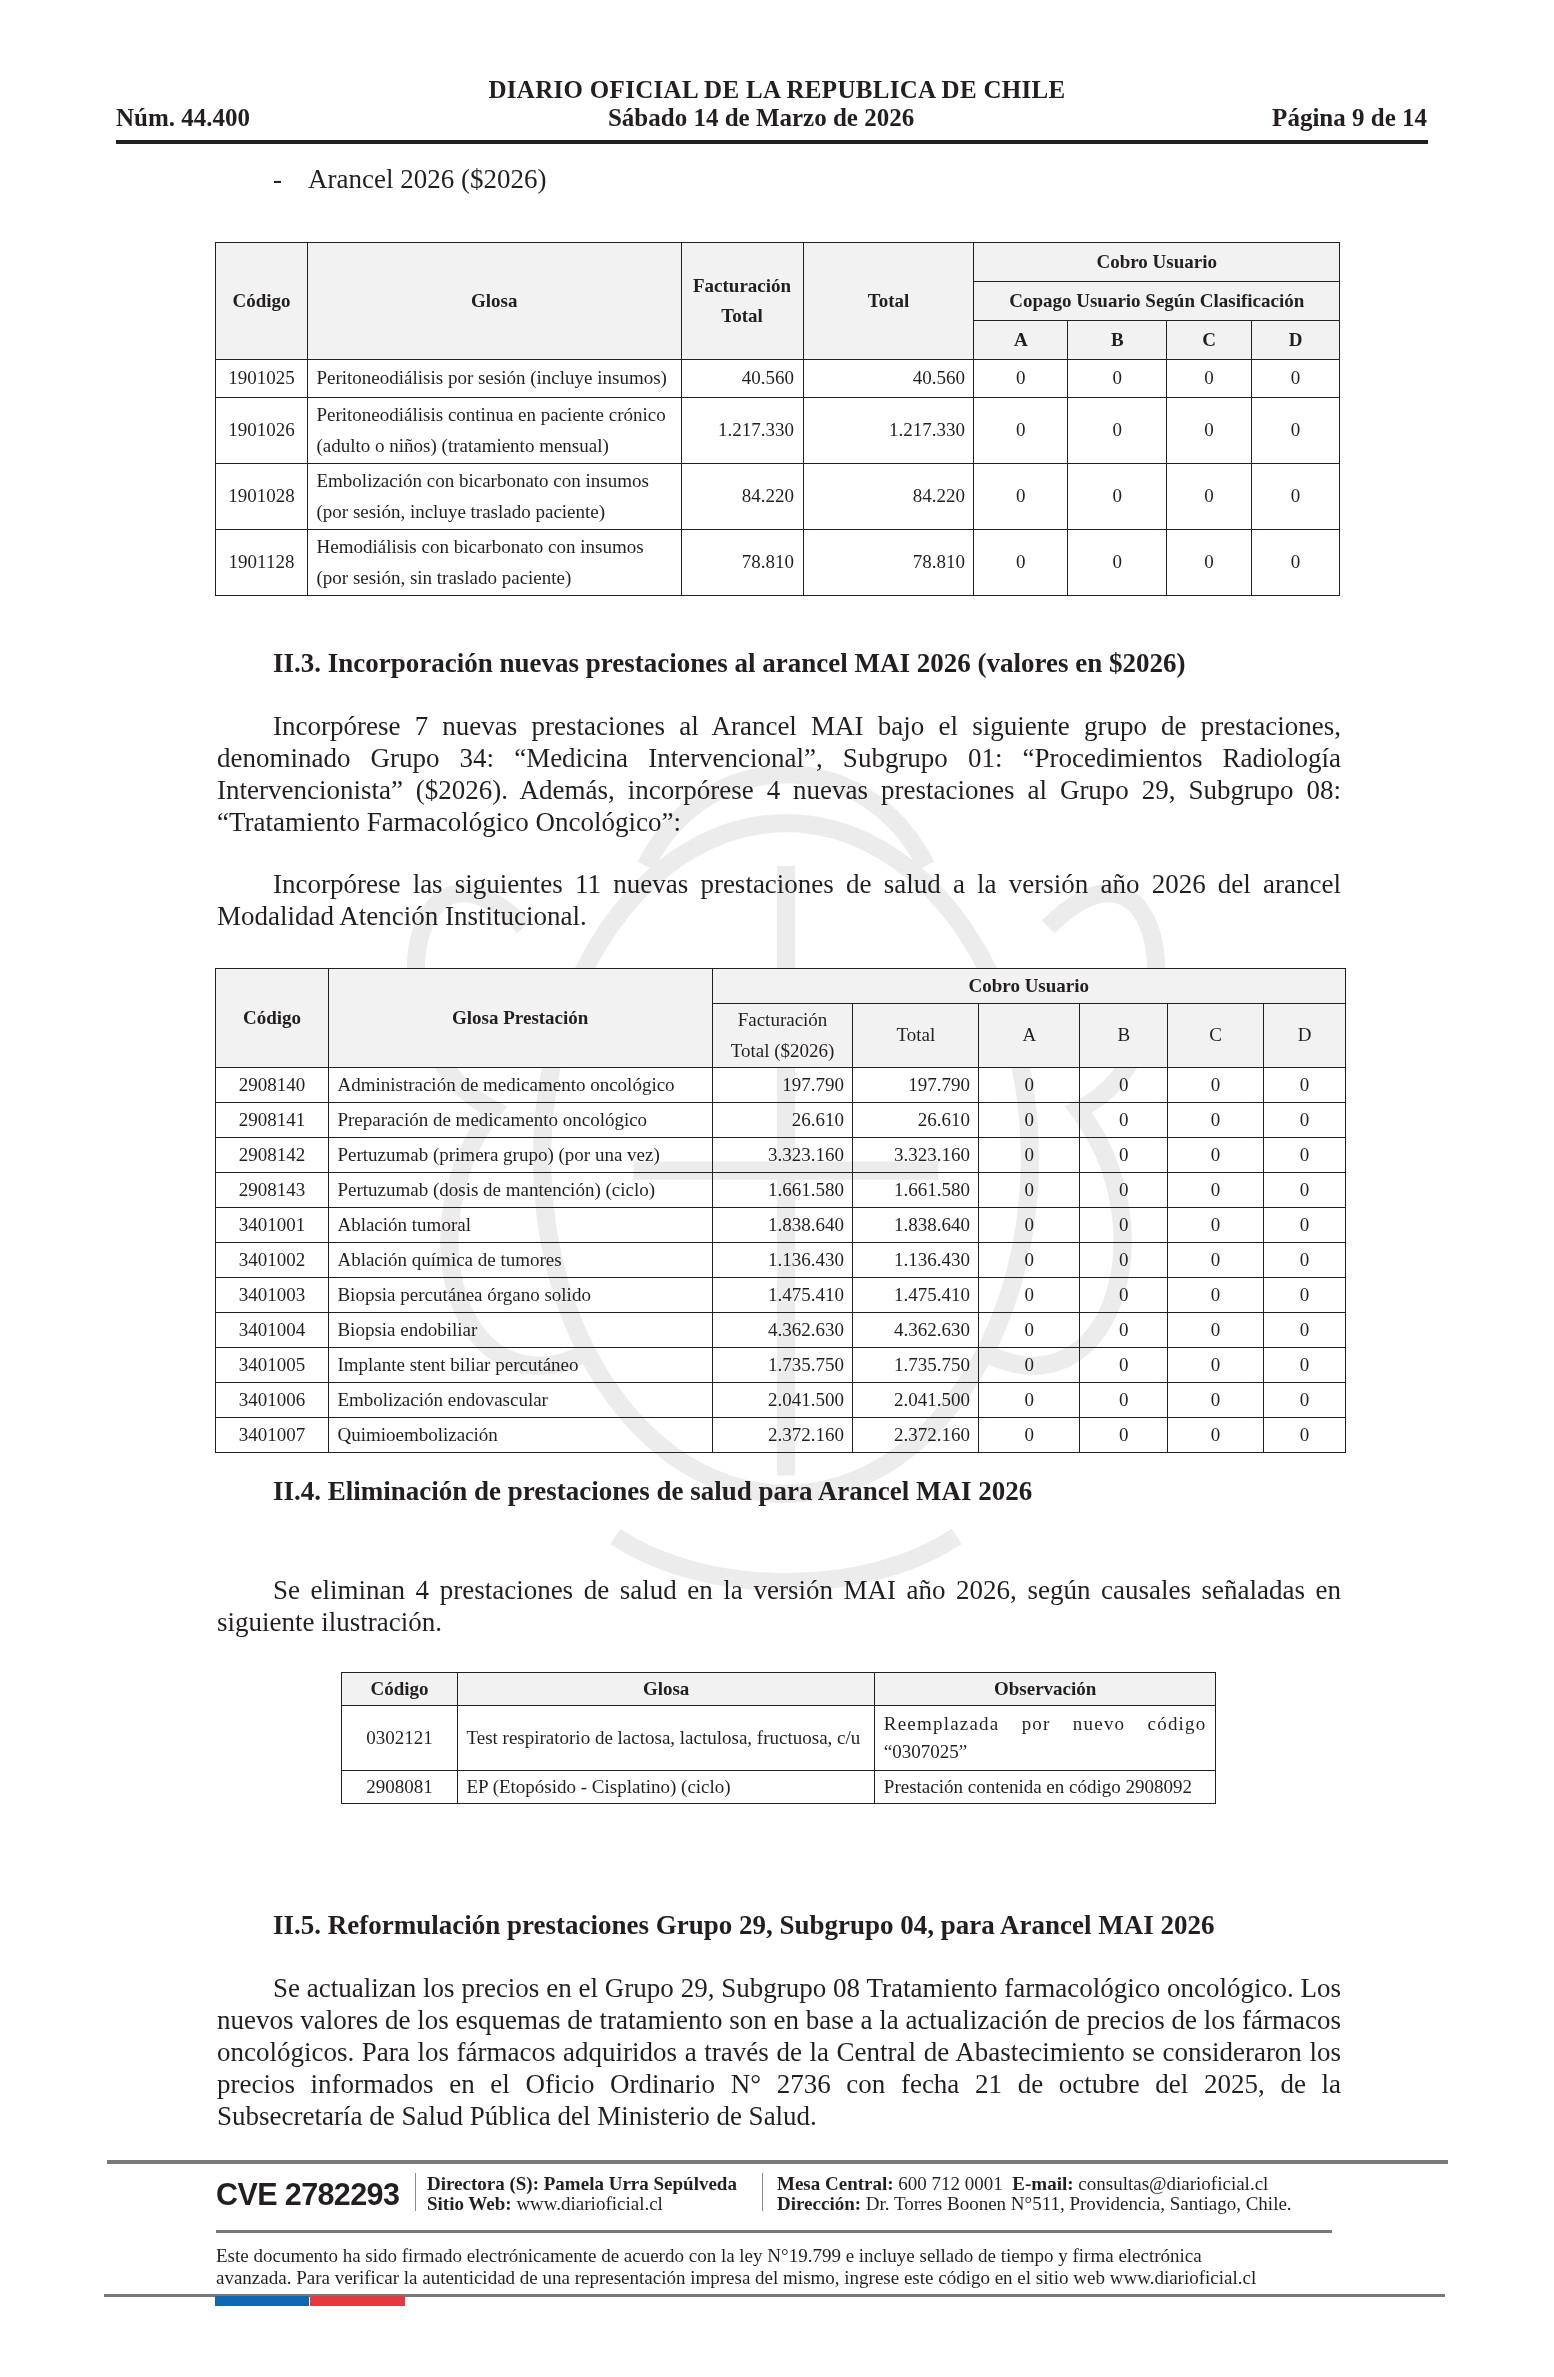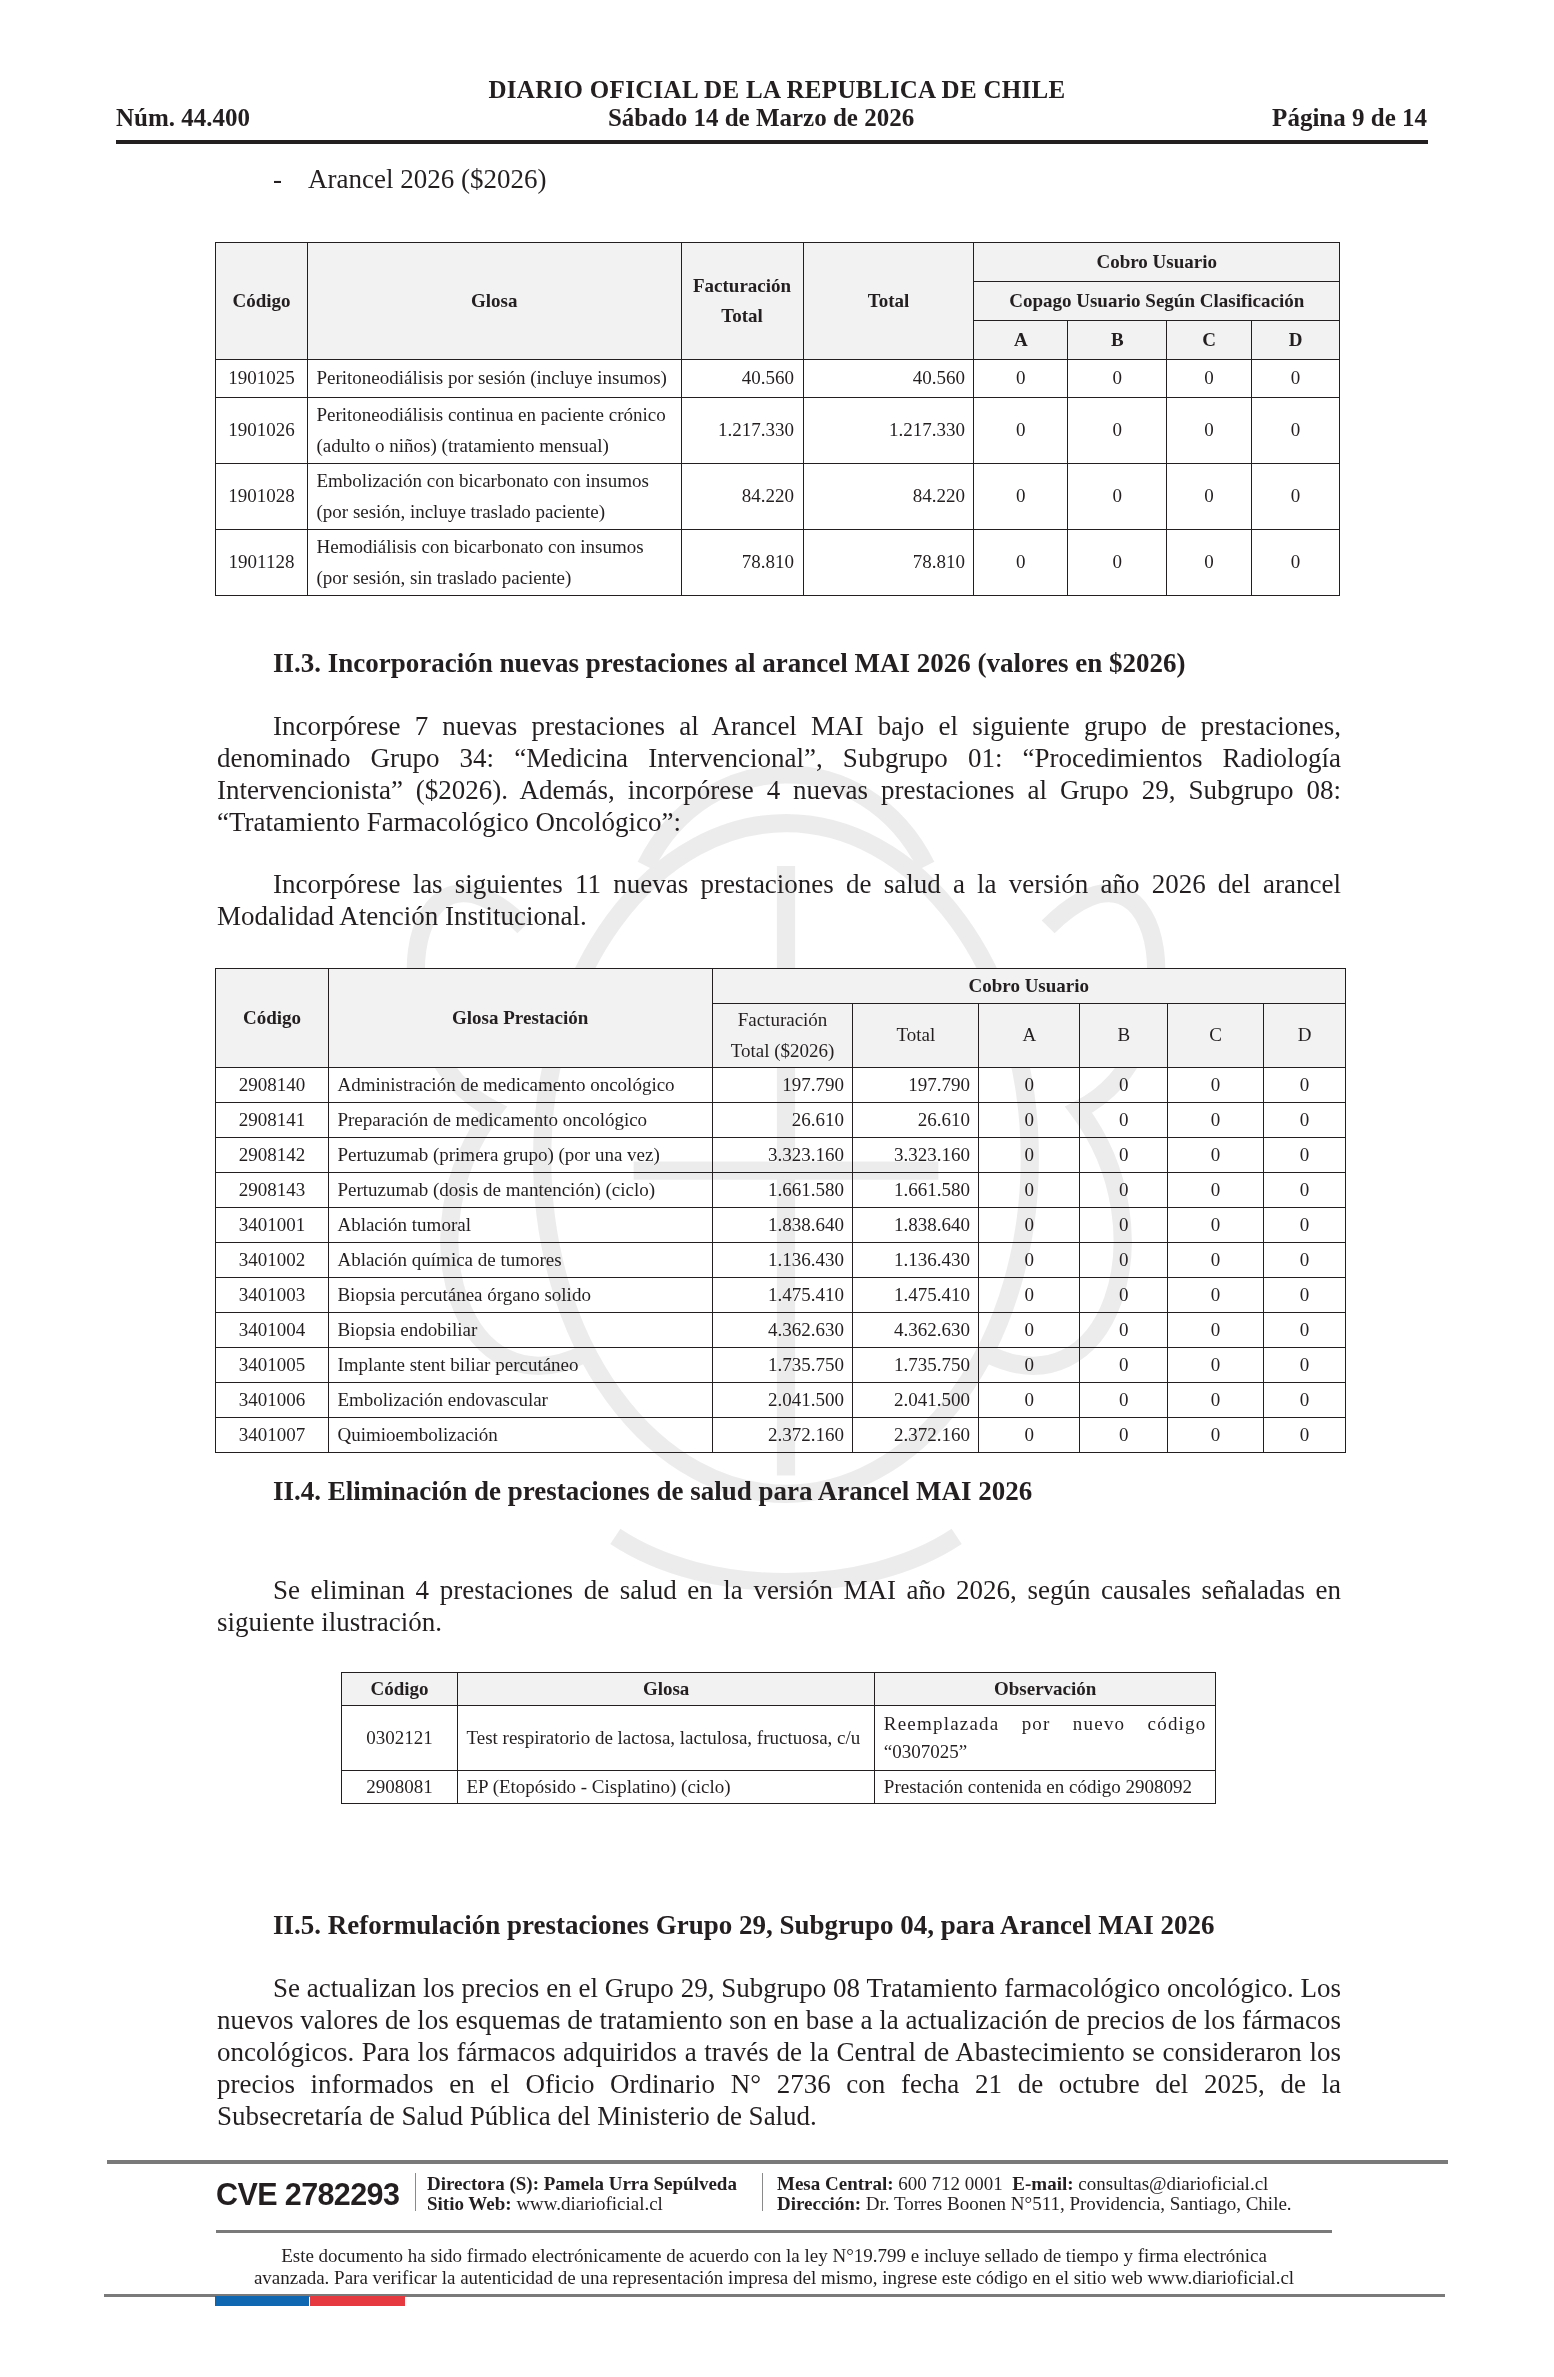--- a/index.html
+++ b/index.html
@@ -40,21 +40,21 @@
   #t3 th { height: 32px; }
   #t3 td { height: 32px; line-height: 28px; }
   #t3 tr.tall td { height: 64px; }
   
   .f-rule1 { left: 107px; width: 1341px; top: 2160px; height: 3.7px; background: #7a7a7a; }
   .f-cve { left: 216px; top: 2177px; font-family: "Liberation Sans", "DejaVu Sans", sans-serif; font-weight: bold; font-size: 30.5px; letter-spacing: -0.6px; }
   .f-sep { width: 1.2px; background: #8a8a8a; top: 2173px; height: 38px; }
   .f-col { top: 2174px; font-size: 19px; line-height: 20px; }
   .f-col b { font-weight: bold; }
   .f-rule2 { left: 216px; width: 1116px; top: 2230px; height: 3px; background: #7a7a7a; }
-  .f-legal { left: 216px; width: 1116px; top: 2245px; font-size: 19px; line-height: 22px; text-align: center; }
+  .f-legal { left: 216px; width: 1116px; top: 2245px; font-size: 19px; line-height: 22px; }
   .f-rule3 { left: 104px; width: 1341px; top: 2294px; height: 3px; background: #7a7a7a; }
   .flag-blue { left: 215px; top: 2296px; width: 94px; height: 10.4px; background: #0f67b1; }
   .flag-red { left: 310px; top: 2296px; width: 95px; height: 10.4px; background: #e6393f; }
 </style>
 </head>
 <body>
 
 <div class="abs hdr-title">DIARIO OFICIAL DE LA REPUBLICA DE CHILE</div>
 <div class="abs hdr-row">
   <span>Núm. 44.400</span>

